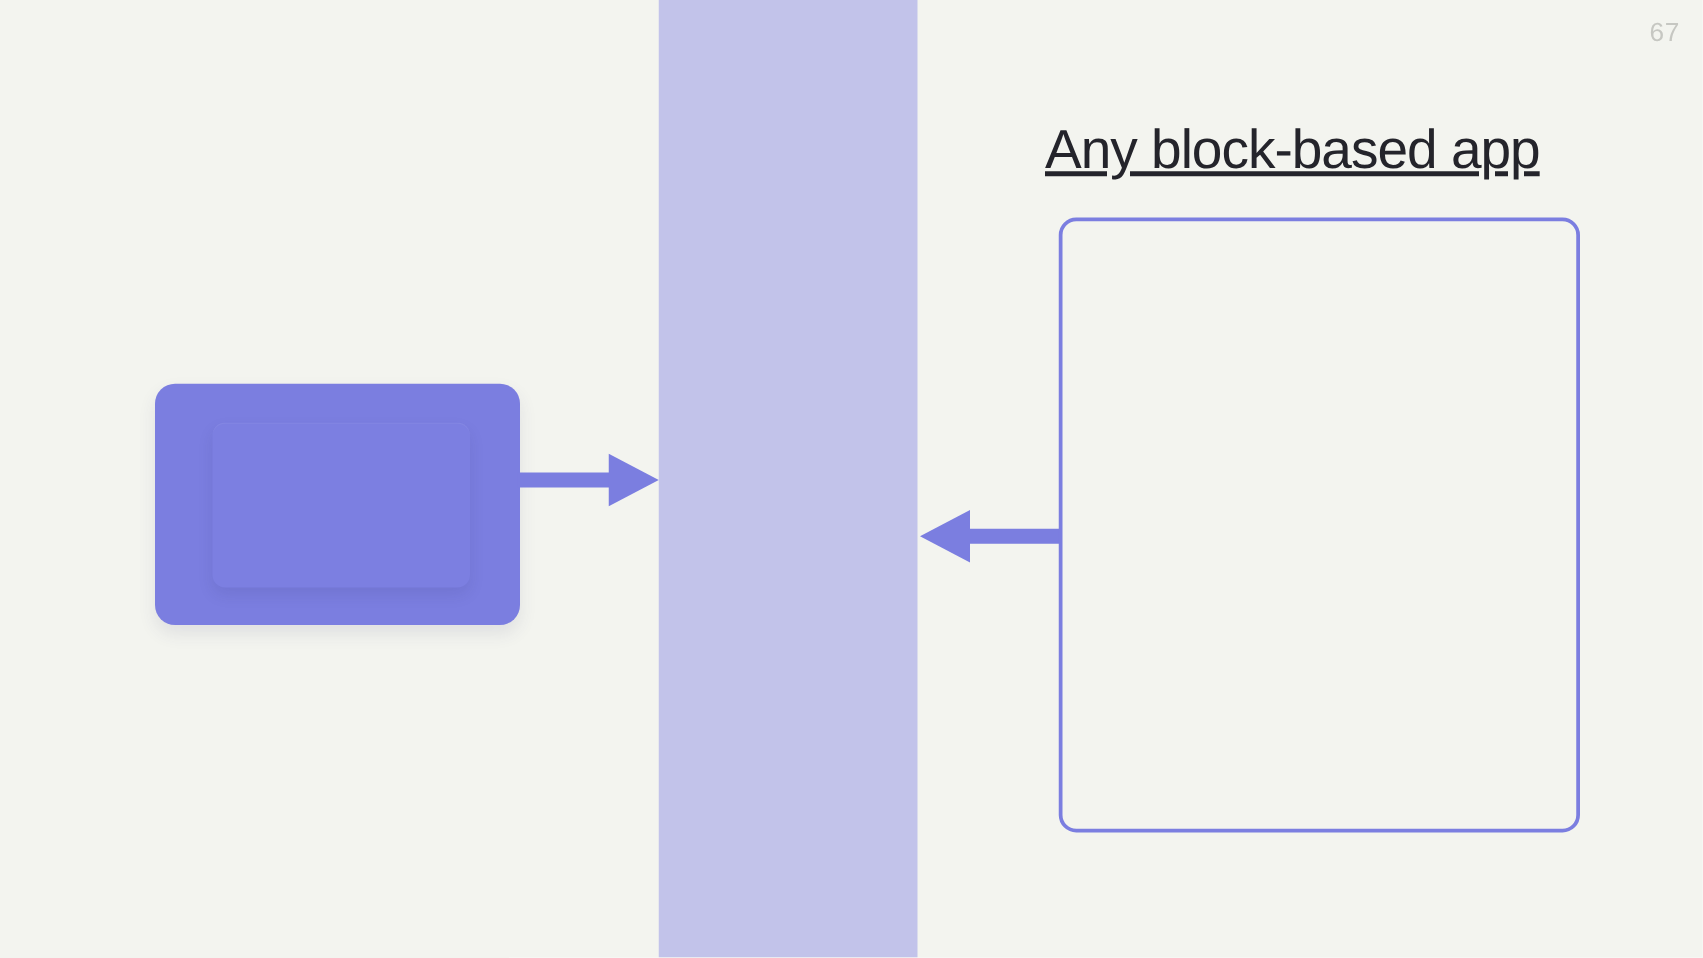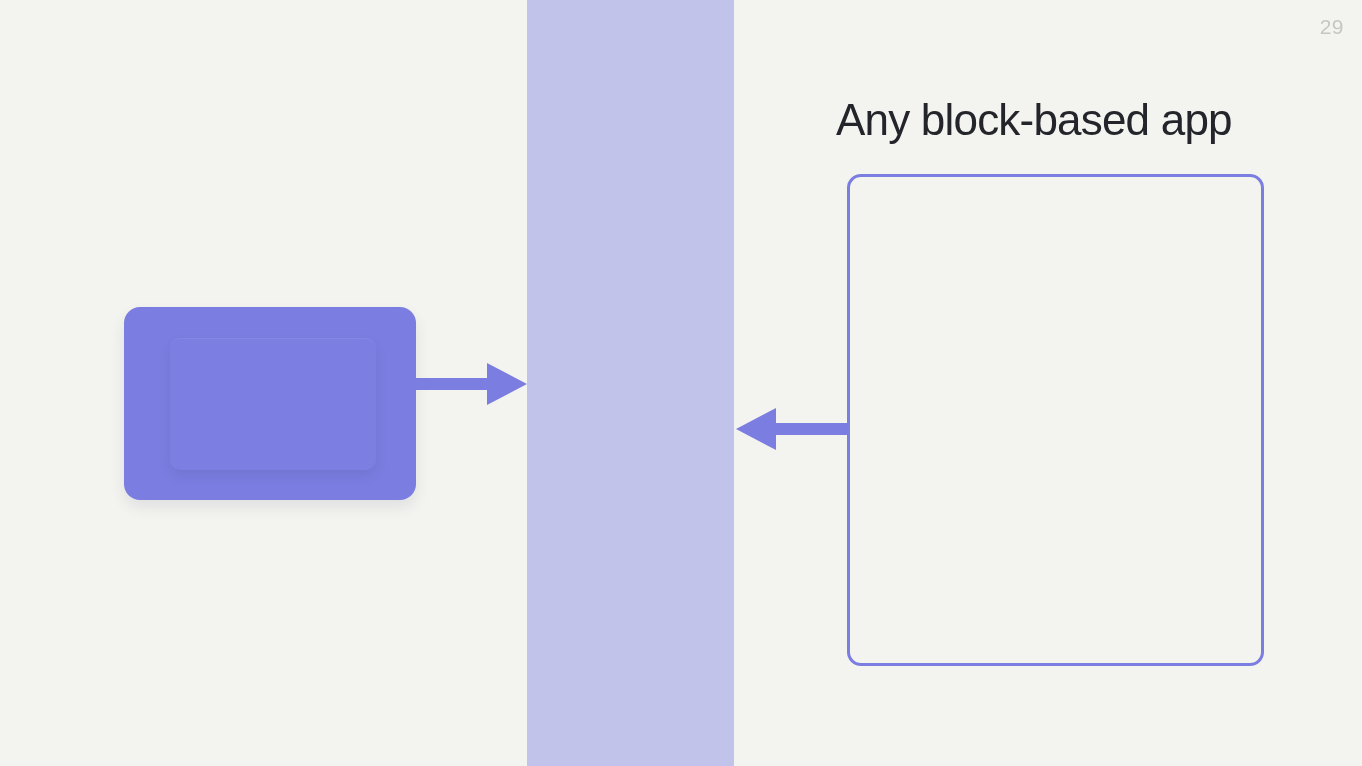--- a/index.html
+++ b/index.html
@@ -44,20 +44,21 @@
   }
 
   
   .heading {
     position: absolute;
     color: #24242b;
     font-size: 44px;
     line-height: 1.1;
     letter-spacing: -0.8px;
     white-space: nowrap;
+    text-decoration: underline;
   }
   .heading-left {
     left: 163px;
     top: 232px;
   }
   .heading-right {
     left: 836px;
     top: 96px;
   }
 
@@ -114,21 +115,21 @@
     top: 407px;
   }
 </style>
 </head>
 <body>
 
 <div id="slide">
 
   <div class="band"></div>
 
-  <div class="page-number">29</div>
+  <div class="page-number">67</div>
 
 
   <div class="heading heading-right">Any block-based app</div>
 
   <div class="block-wrap">
     <div class="block-outer"></div>
     <div class="block-inner"></div>
   </div>
 
   <svg class="arrow arrow-right" width="116" height="44" viewBox="0 0 116 44">

